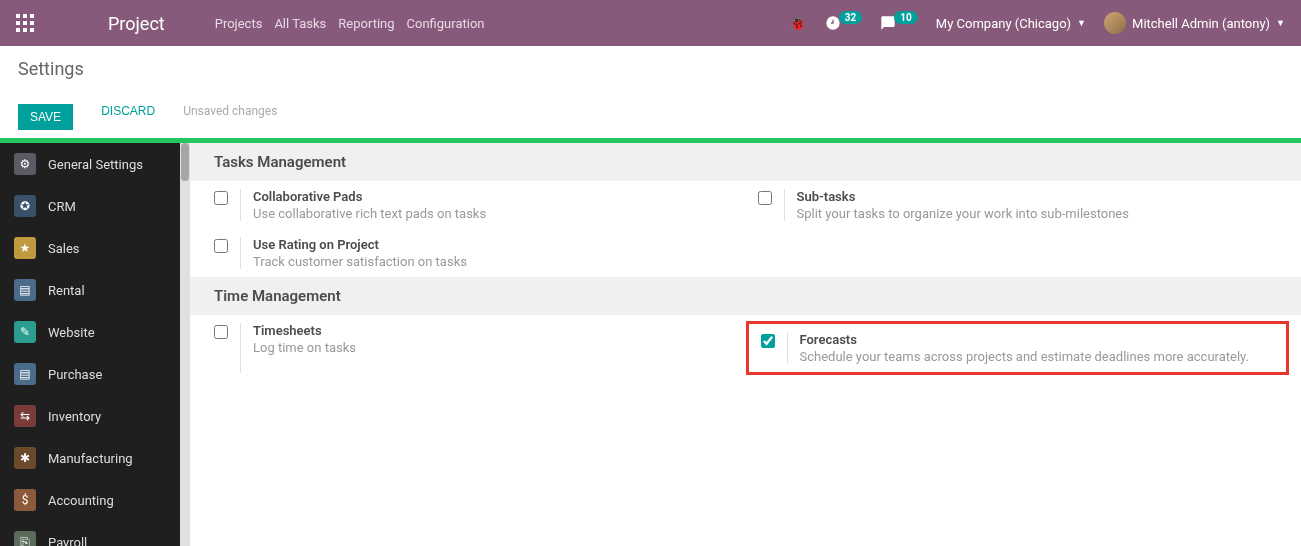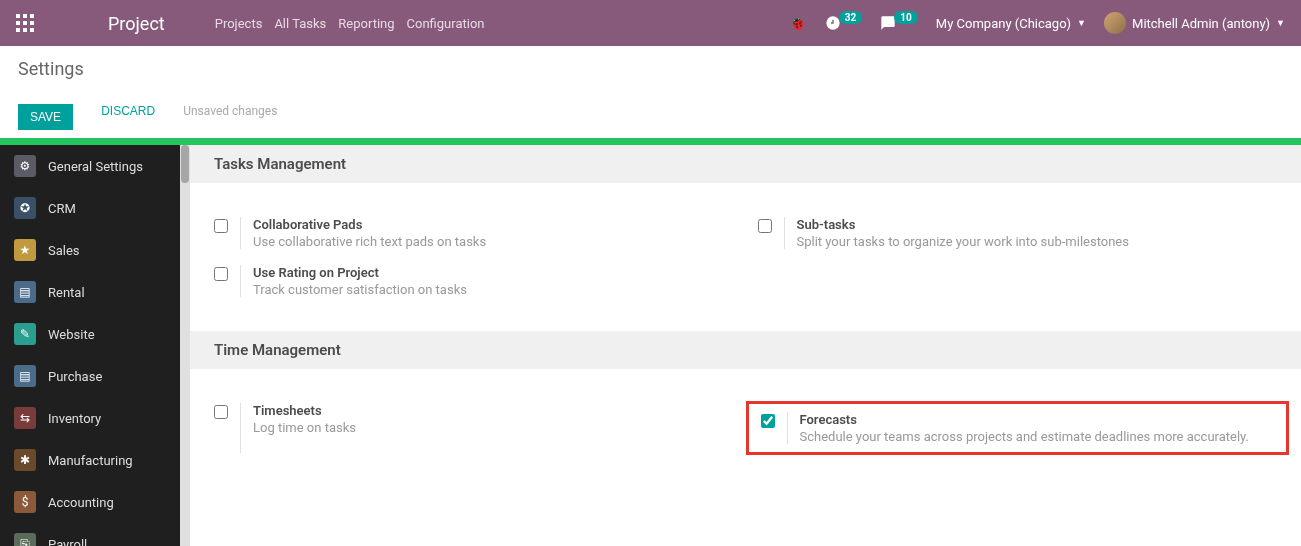--- a/index.html
+++ b/index.html
@@ -11,41 +11,41 @@
 .nav-links { display: flex; gap: 12px; }
 .nav-links a { color: #e8d9e3; text-decoration: none; font-size: 13px; cursor: pointer; }
 .topbar-right { margin-left: auto; display: flex; align-items: center; gap: 18px; }
 .bug-icon { cursor: pointer; font-size: 14px; }
 .badge-item { position: relative; cursor: pointer; display: flex; align-items: center; }
 .badge-item svg { width: 16px; height: 16px; fill: #fff; }
 .badge { background: #00a09d; color: #fff; border-radius: 10px; padding: 1px 6px; font-size: 10px; font-weight: bold; margin-left: -2px; position: relative; top: -6px; }
 .company-switch, .user-menu { display: flex; align-items: center; gap: 6px; cursor: pointer; font-size: 13px; }
 .caret { font-size: 9px; }
 .avatar { width: 22px; height: 22px; border-radius: 50%; background: linear-gradient(135deg,#d4a574,#8b6f47); display: inline-block; }
-.control-panel { padding: 12px 18px 8px 18px; display: flex; justify-content: space-between; align-items: flex-start; border-bottom: 7px solid #22c55e; }
+.control-panel { padding: 12px 18px 8px 18px; display: flex; justify-content: space-between; align-items: flex-start; border-bottom: 5px solid #22c55e; }
 .cp-left { }
 .page-title { font-size: 18px; color: #666; font-weight: 400; margin-bottom: 18px; }
 .buttons-row { display: flex; align-items: flex-start; gap: 28px; margin-top: 25px; }
 .btn-save { background: #00a09d; color: #fff; border: none; padding: 6px 12px; font-size: 12px; font-weight: 500; cursor: pointer; }
 .btn-discard { background: none; border: none; color: #00a09d; font-size: 12px; font-weight: 500; cursor: pointer; }
 .unsaved { color: #aaa; font-size: 12px; }
 .search-wrap { width: 640px; position: relative; margin-top: 2px; }
 .search-input { width: 100%; border: none; border-bottom: 1px solid #ccc; padding: 6px 24px 6px 0; font-size: 13px; outline: none; color: #333; }
 .search-input::placeholder { color: #999; }
 .search-icon-btn { position: absolute; right: 0; top: 2px; background: none; border: none; cursor: pointer; color: #666; }
 .main-area { display: flex; height: calc(546px - 46px - 94px); }
 .sidebar-wrap { display: flex; }
 .sidebar { width: 180px; background: #1f1f1f; overflow-y: auto; }
 .sidebar-item { display: flex; align-items: center; padding: 10px 14px; color: #ddd; font-size: 13px; cursor: pointer; gap: 12px; }
 .side-icon { width: 22px; height: 22px; border-radius: 3px; display: flex; align-items: center; justify-content: center; font-size: 12px; flex-shrink: 0; }
 .sb-gutter { width: 10px; background: #e0e0e0; position: relative; }
 .sb-thumb { position: absolute; top: 0; left: 1px; width: 8px; height: 38px; background: #a6a6a6; border-radius: 4px; }
 .content { flex: 1; overflow-y: auto; padding: 0 0 20px 0; }
 .section-header { background: #f0f0f0; padding: 10px 24px; font-size: 15px; font-weight: 600; color: #4c4c4c; }
-.settings-grid { display: flex; flex-wrap: wrap; padding: 26px 12px; gap: 0; }
+.settings-grid { display: flex; flex-wrap: wrap; padding: 0 12px; gap: 0; }
 .setting-box { width: 50%; display: flex; padding: 8px 12px; }
 .setting-check { width: 26px; padding-top: 2px; }
 .setting-check input { width: 14px; height: 14px; cursor: pointer; accent-color: #00a09d; }
 .divider-line { width: 1px; background: #e0e0e0; margin: 0 12px 0 0; align-self: stretch; }
 .setting-body { flex: 1; }
 .setting-title { font-weight: 600; font-size: 13px; color: #4c4c4c; margin-bottom: 2px; }
 .setting-desc { font-size: 13px; color: #999; }
 .highlight-box { border: 3px solid #e8352e; padding: 8px 12px; margin: 6px 0; }
 </style>
 </head>

